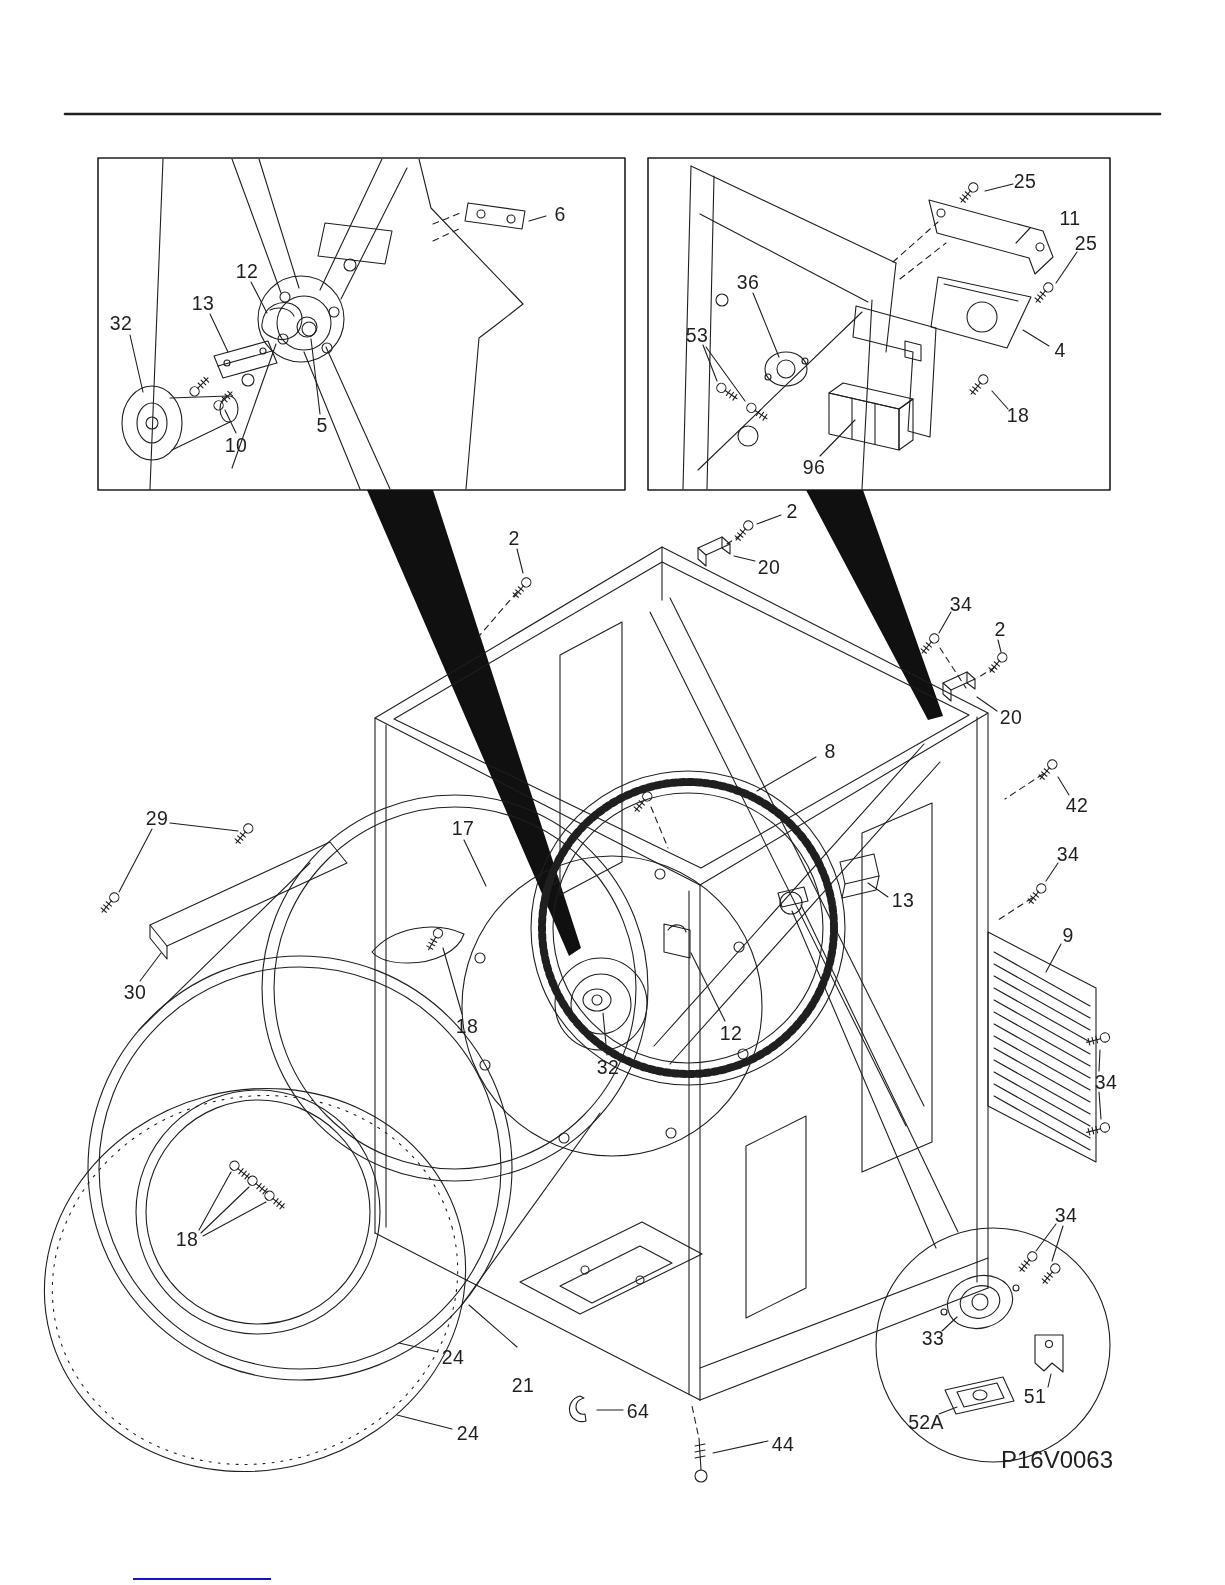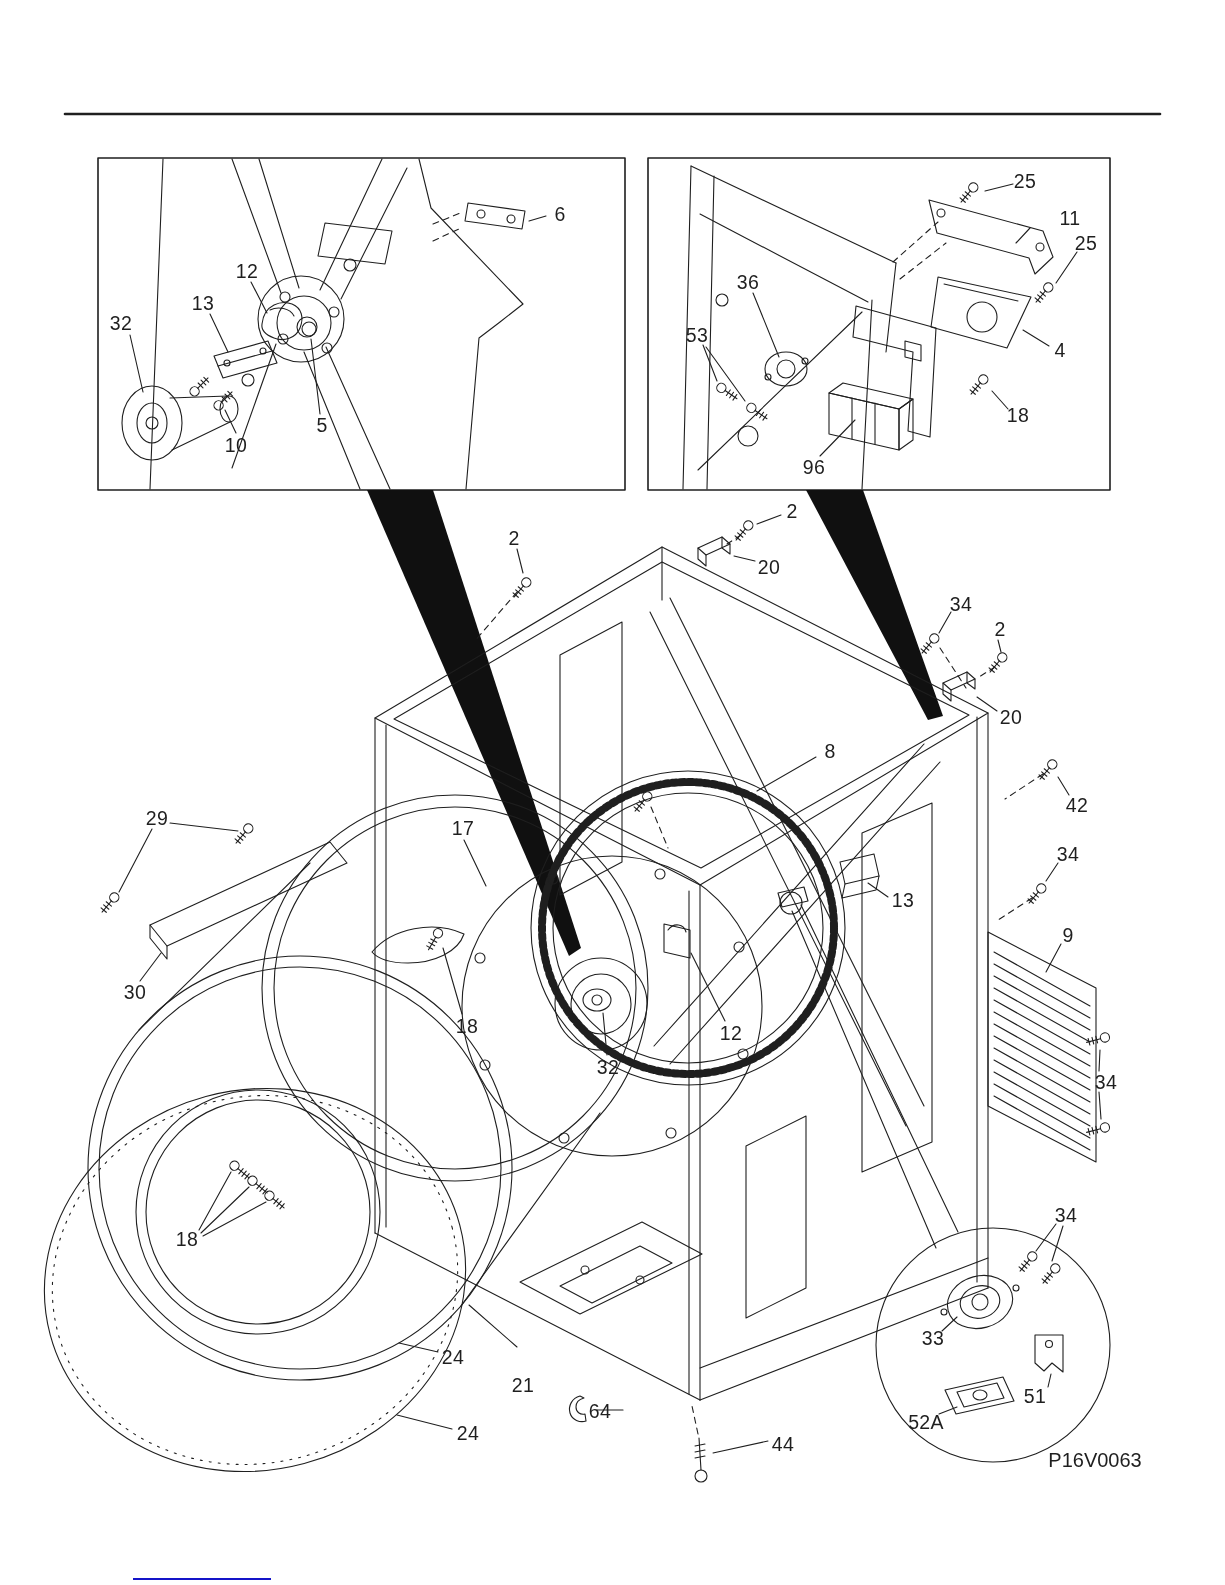--- a/index.html
+++ b/index.html
@@ -7,21 +7,21 @@
     position:relative; width:1225px; height:1585px; background:#ffffff;
     font-family:"Liberation Sans", sans-serif; overflow:hidden;
   }
   svg.art { position:absolute; left:0; top:0; }
   .co {
     position:absolute; transform:translate(-50%,-50%);
     font-size:19.5px; color:#1f1f1f; white-space:nowrap; letter-spacing:.3px;
   }
   .partid {
     position:absolute; transform:translate(-50%,-50%);
-    font-size:20px; color:#1f1f1f; white-space:nowrap;margin-left:38px;
+    font-size:24px; color:#1f1f1f; white-space:nowrap;
   }
   .link-line { position:absolute; height:2px; background:#1414c8; }
 </style>
 </head>
 <body>
 
 <div class="page">
 
 <svg class="art" width="1225" height="1585" viewBox="0 0 1225 1585" xmlns="http://www.w3.org/2000/svg" stroke="#1f1f1f" stroke-width="1.1" fill="none" stroke-linecap="round" stroke-linejoin="round">
 
@@ -416,21 +416,21 @@
   <span class="co" style="left:731px;top:1033px">12</span>
   <span class="co" style="left:608px;top:1067px">32</span>
   <span class="co" style="left:1106px;top:1082px">34</span>
   <span class="co" style="left:187px;top:1239px">18</span>
   <span class="co" style="left:1066px;top:1215px">34</span>
   <span class="co" style="left:933px;top:1338px">33</span>
   <span class="co" style="left:453px;top:1357px">24</span>
   <span class="co" style="left:523px;top:1385px">21</span>
   <span class="co" style="left:1035px;top:1396px">51</span>
   <span class="co" style="left:468px;top:1433px">24</span>
-  <span class="co" style="left:600px;top:1411px">64</span>
+  <span class="co" style="left:638px;top:1411px">64</span>
   <span class="co" style="left:926px;top:1422px">52A</span>
   <span class="co" style="left:783px;top:1444px">44</span>
 </div>
 
 <span class="partid" style="left:1057px;top:1460px">P16V0063</span>
 
 <div class="link-line" style="left:133px;top:1578px;width:138px"></div>
 
 </div>
 

